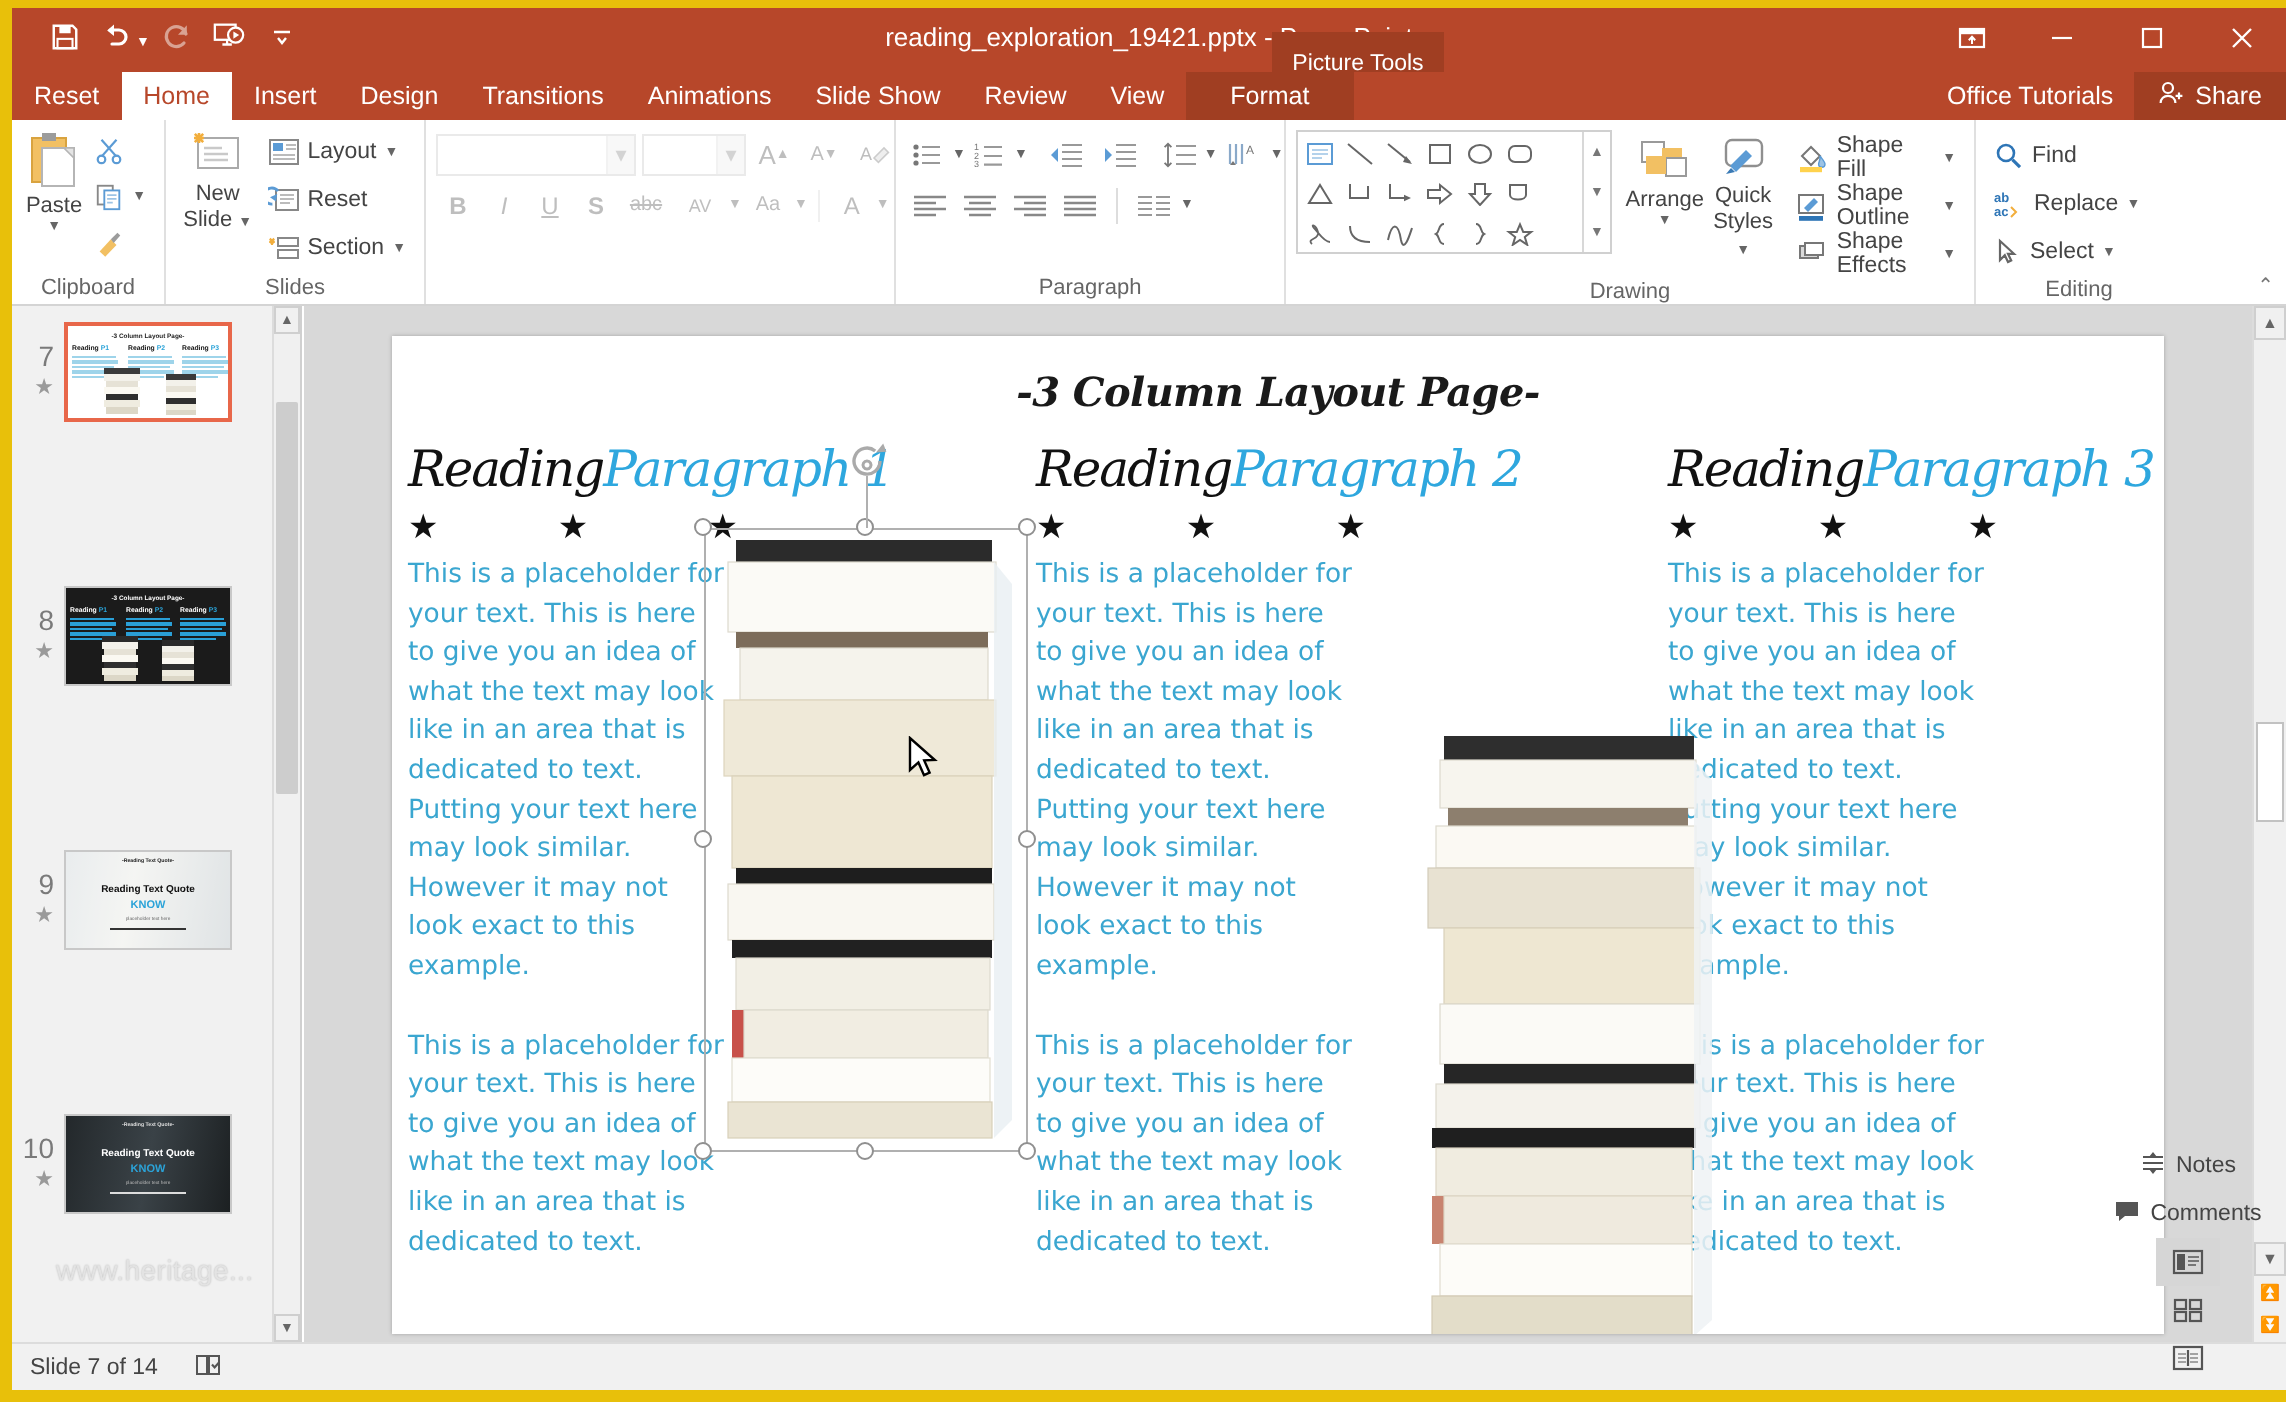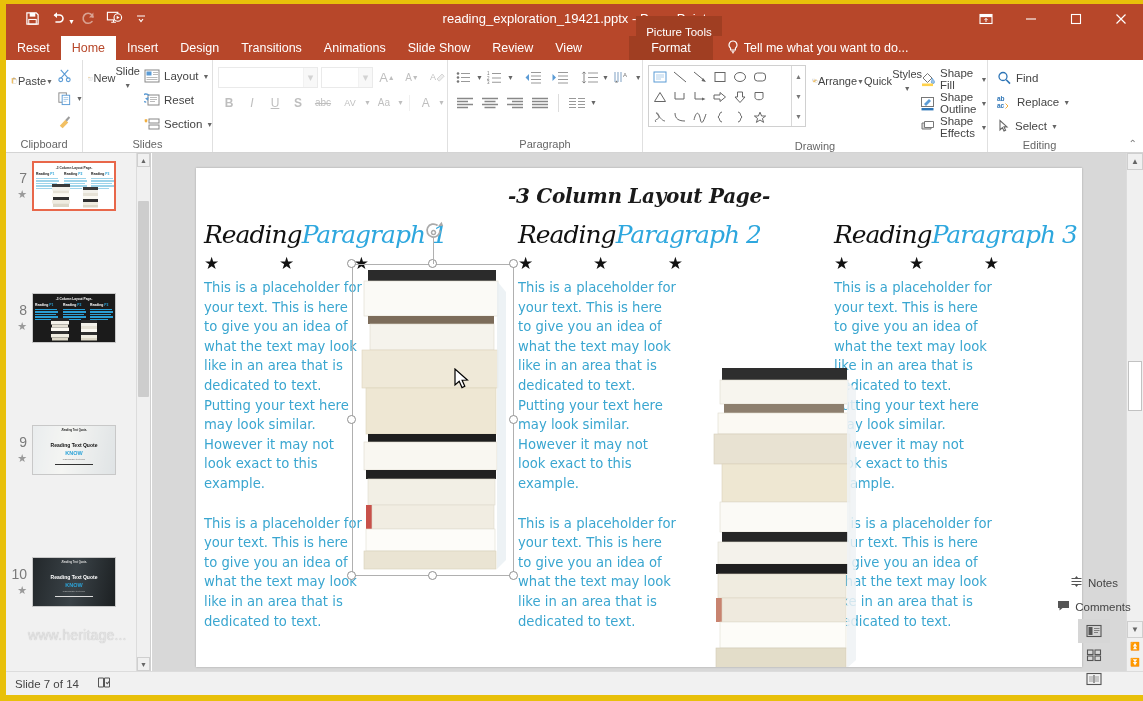--- a/index.html
+++ b/index.html
@@ -62,21 +62,21 @@
     background:#b7472a;
     display:flex; align-items:stretch;
     font-size:12.5px;
   }
   .tab {
     padding: 0 11px;
     display:flex; align-items:center;
     color:#fff; cursor:pointer; white-space:nowrap;
   }
   .tab.active { background:#ffffff; color:#b7472a; }
-  .tab.ctx { background:#a03e22; color:#fff; padding:0 22px;margin-left:36px; }
+  .tab.ctx { background:#a03e22; color:#fff; padding:0 22px; }
   .tellme {
     display:flex; align-items:center; gap:5px;
     color:#fff; font-size:12.5px; margin-left:14px; cursor:pointer;
   }
   .right-tabs {
     margin-left:auto; display:flex; align-items:stretch;
   }
   .office-tut { display:flex; align-items:center; color:#fff; font-size:12.5px; padding:0 10px; cursor:pointer;}
   .share-btn {
     display:flex; align-items:center; gap:5px;
@@ -93,21 +93,21 @@
   }
   .rgroup { position:relative; display:flex; flex-direction:column; padding: 2px 5px 0 5px; }
   .rgroup + .rgroup { border-left:1px solid #e0e0e0; }
   .rgroup-body { flex:1; display:flex; align-items:flex-start; }
   .rgroup-label {
     text-align:center; font-size:11px; color:#666; height:16px; line-height:16px;
     position:relative;
   }
 
   .bigbtn {
-    display:flex; flex-direction:row; align-items:center; justify-content:flex-start;
+    display:flex; flex-direction:column; align-items:center; justify-content:flex-start;
     width:52px; padding-top:3px; cursor:pointer; border-radius:2px;
   }
   .bigbtn .lbl { font-size:11px; color:#444; line-height:13px; text-align:center; }
   .smallbtn {
     display:flex; align-items:center; gap:4px; height:22px; padding:0 4px;
     cursor:pointer; border-radius:2px; color:#444;
   }
   .icon { display:inline-flex; align-items:center; justify-content:center; }
   .caret { font-size:7px; color:#666; }
   .disabled { opacity: 0.42; pointer-events: none; }
@@ -324,28 +324,32 @@
     <div class="tab">Reset</div>
     <div class="tab active">Home</div>
     <div class="tab">Insert</div>
     <div class="tab">Design</div>
     <div class="tab">Transitions</div>
     <div class="tab">Animations</div>
     <div class="tab">Slide Show</div>
     <div class="tab">Review</div>
     <div class="tab">View</div>
     <div class="tab ctx">Format</div>
-    <div class="tellme">
-      <span>
-        <svg width="12" height="14" viewBox="0 0 12 14">
-            <path d="M6 1a4 4 0 0 0-2.4 7.2V10h4.8V8.2A4 4 0 0 0 6 1z" fill="none" stroke="#fff" stroke-width="1.1"></path>
-            <path d="M4.4 11.3h3.2M5 12.8h2" stroke="#fff" stroke-width="1.1"></path>
-          </svg>
-      </span>
-      <span>Tell me what you want to do...</span>
+    <div class="right-tabs">
+      <div class="office-tut">Office Tutorials</div>
+      <div class="share-btn">
+        <span>
+          <svg width="14" height="13" viewBox="0 0 14 13">
+              <circle cx="5" cy="4" r="2.5" fill="none" stroke="#fff" stroke-width="1.1"></circle>
+              <path d="M1.3 11.5c0-2.2 1.7-3.6 3.7-3.6s3.7 1.4 3.7 3.6" fill="none" stroke="#fff" stroke-width="1.1"></path>
+              <path d="M10.5 6.2v3.4M8.8 7.9h3.4" stroke="#fff" stroke-width="1.1"></path>
+            </svg>
+        </span>
+        <span>Share</span>
+      </div>
     </div>
   </div>
 
   <div class="ribbon">
 
     <div class="rgroup" style="width:76px">
       <div class="rgroup-body">
         <div class="bigbtn" style="width:42px">
           <svg width="30" height="32" viewBox="0 0 30 32">
             <rect x="4" y="4" width="17" height="22" fill="#f2c063" stroke="#d9a33f" stroke-width="1"></rect>

